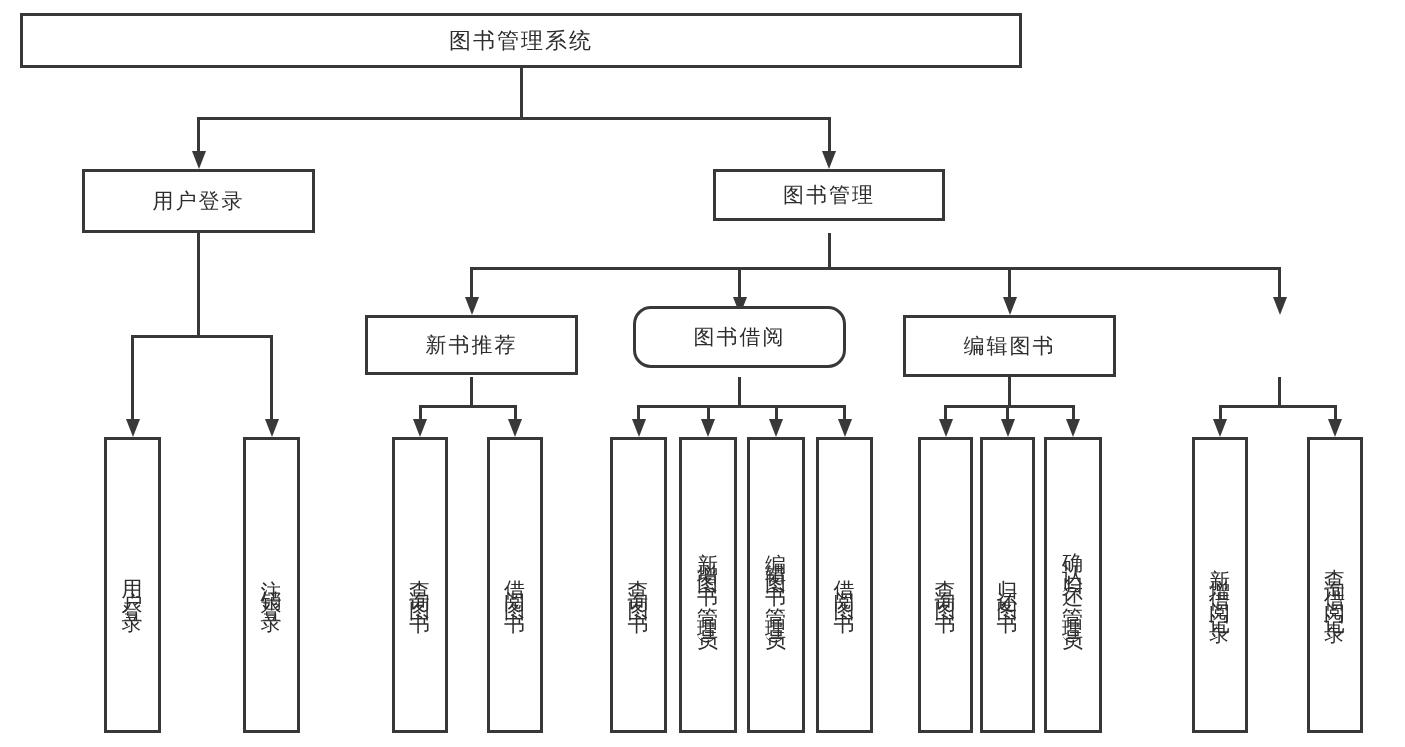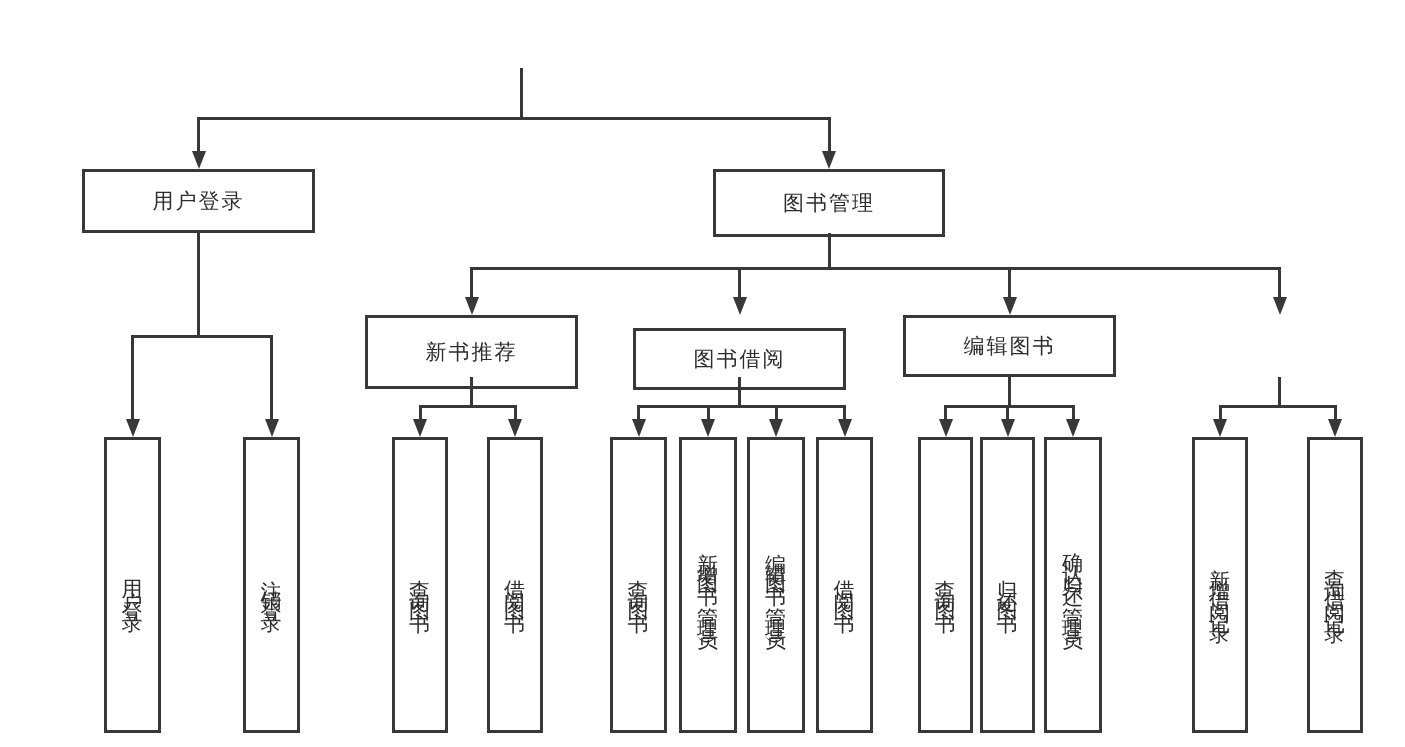--- a/index.html
+++ b/index.html
@@ -29,32 +29,35 @@
     position:absolute;top:716px;right:3px;z-index:10;
     color:#c6c6c6;font-size:19px;letter-spacing:1px;
     text-shadow:0 0 3px #ffffff,0 0 3px #ffffff;
   }
 </style>
 </head>
 <body>
 
 <div class="canvas">
 
+  <div class="node title" style="left:20px;top:13px;width:1002px;height:55px;">
+    <span>图书管理系统</span>
+  </div>
 
   <div class="vl" style="left:520px;top:68px;height:50px;"></div>
   <div class="hl" style="left:197px;top:117px;width:634px;"></div>
   <div class="vl" style="left:197px;top:117px;height:36px;"></div>
   <div class="arrow" style="left:192px;top:151px;"></div>
   <div class="vl" style="left:828px;top:117px;height:36px;"></div>
   <div class="arrow" style="left:822px;top:151px;"></div>
 
   <div class="node" style="left:82px;top:169px;width:233px;height:64px;">
     <span>用户登录</span>
   </div>
-  <div class="node" style="left:713px;top:169px;width:232px;height:68px;text-align:center;">
+  <div class="node" style="left:713px;top:169px;width:232px;height:52px;text-align:center;">
     <span>图书管理</span>
   </div>
 
   <div class="vl" style="left:197px;top:233px;height:102px;"></div>
   <div class="hl" style="left:131px;top:335px;width:142px;"></div>
   <div class="vl" style="left:131px;top:335px;height:86px;"></div>
   <div class="arrow" style="left:126px;top:419px;"></div>
   <div class="vl" style="left:270px;top:335px;height:86px;"></div>
   <div class="arrow" style="left:265px;top:419px;"></div>
 
@@ -62,24 +65,24 @@
   <div class="hl" style="left:470px;top:267px;width:811px;"></div>
   <div class="vl" style="left:470px;top:267px;height:32px;"></div>
   <div class="arrow" style="left:465px;top:297px;"></div>
   <div class="vl" style="left:738px;top:267px;height:32px;"></div>
   <div class="arrow" style="left:733px;top:297px;"></div>
   <div class="vl" style="left:1008px;top:267px;height:32px;"></div>
   <div class="arrow" style="left:1003px;top:297px;"></div>
   <div class="vl" style="left:1278px;top:267px;height:32px;"></div>
   <div class="arrow" style="left:1273px;top:297px;"></div>
 
-  <div class="node" style="left:365px;top:315px;width:213px;height:74px;">
+  <div class="node" style="left:365px;top:315px;width:213px;height:60px;">
     <span>新书推荐</span>
   </div>
-  <div class="node" style="left:633px;top:328px;width:213px;height:62px;">
+  <div class="node" style="left:633px;top:306px;width:213px;height:62px;border-radius:18px;">
     <span>图书借阅</span>
   </div>
   <div class="node" style="left:903px;top:315px;width:213px;height:62px;">
     <span>编辑图书</span>
   </div>
 
   <div class="vl" style="left:470px;top:377px;height:31px;"></div>
   <div class="hl" style="left:419px;top:405px;width:98px;"></div>
   <div class="vl" style="left:419px;top:405px;height:16px;"></div>
   <div class="arrow" style="left:413px;top:419px;"></div>

